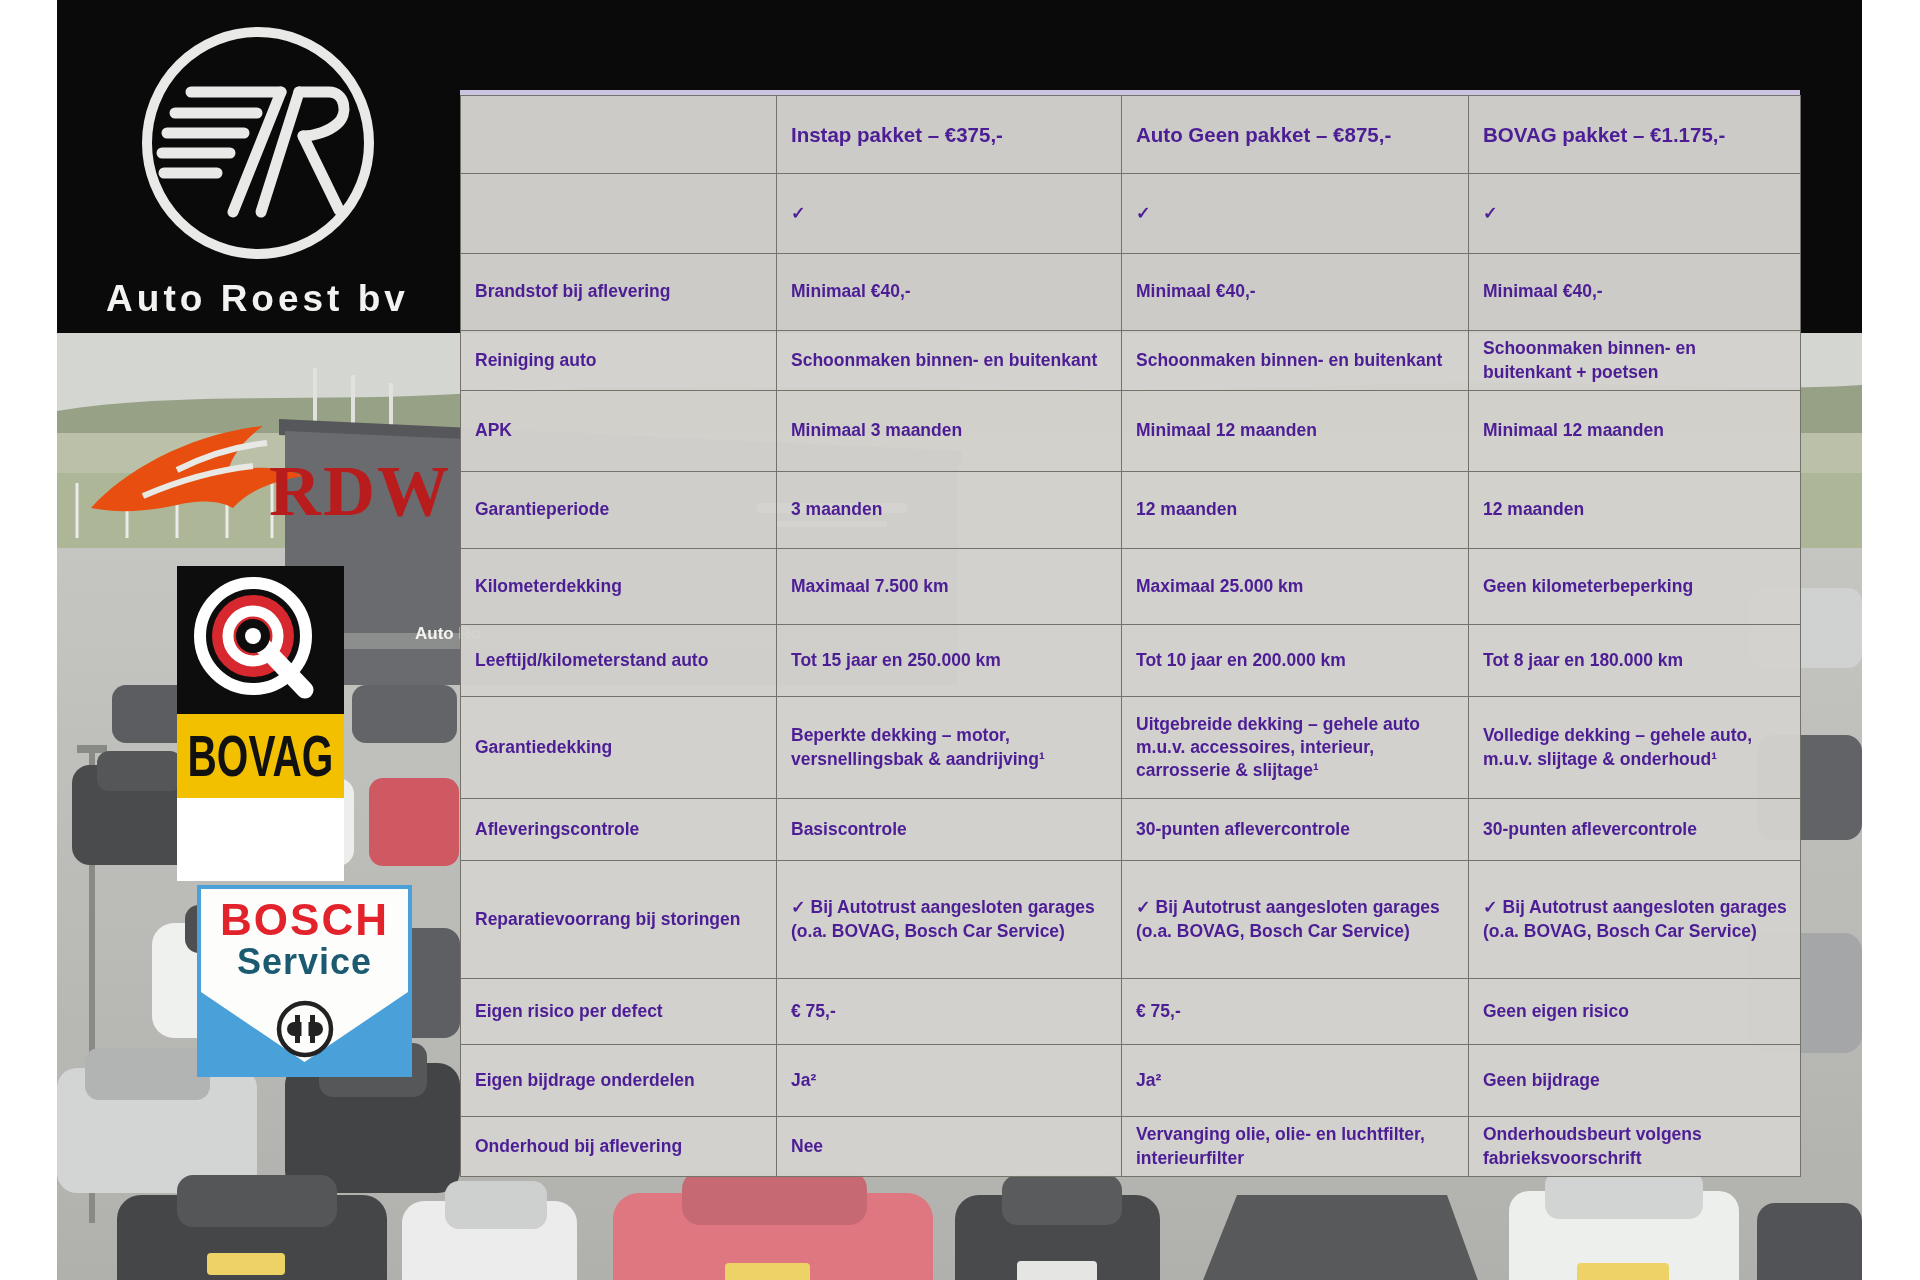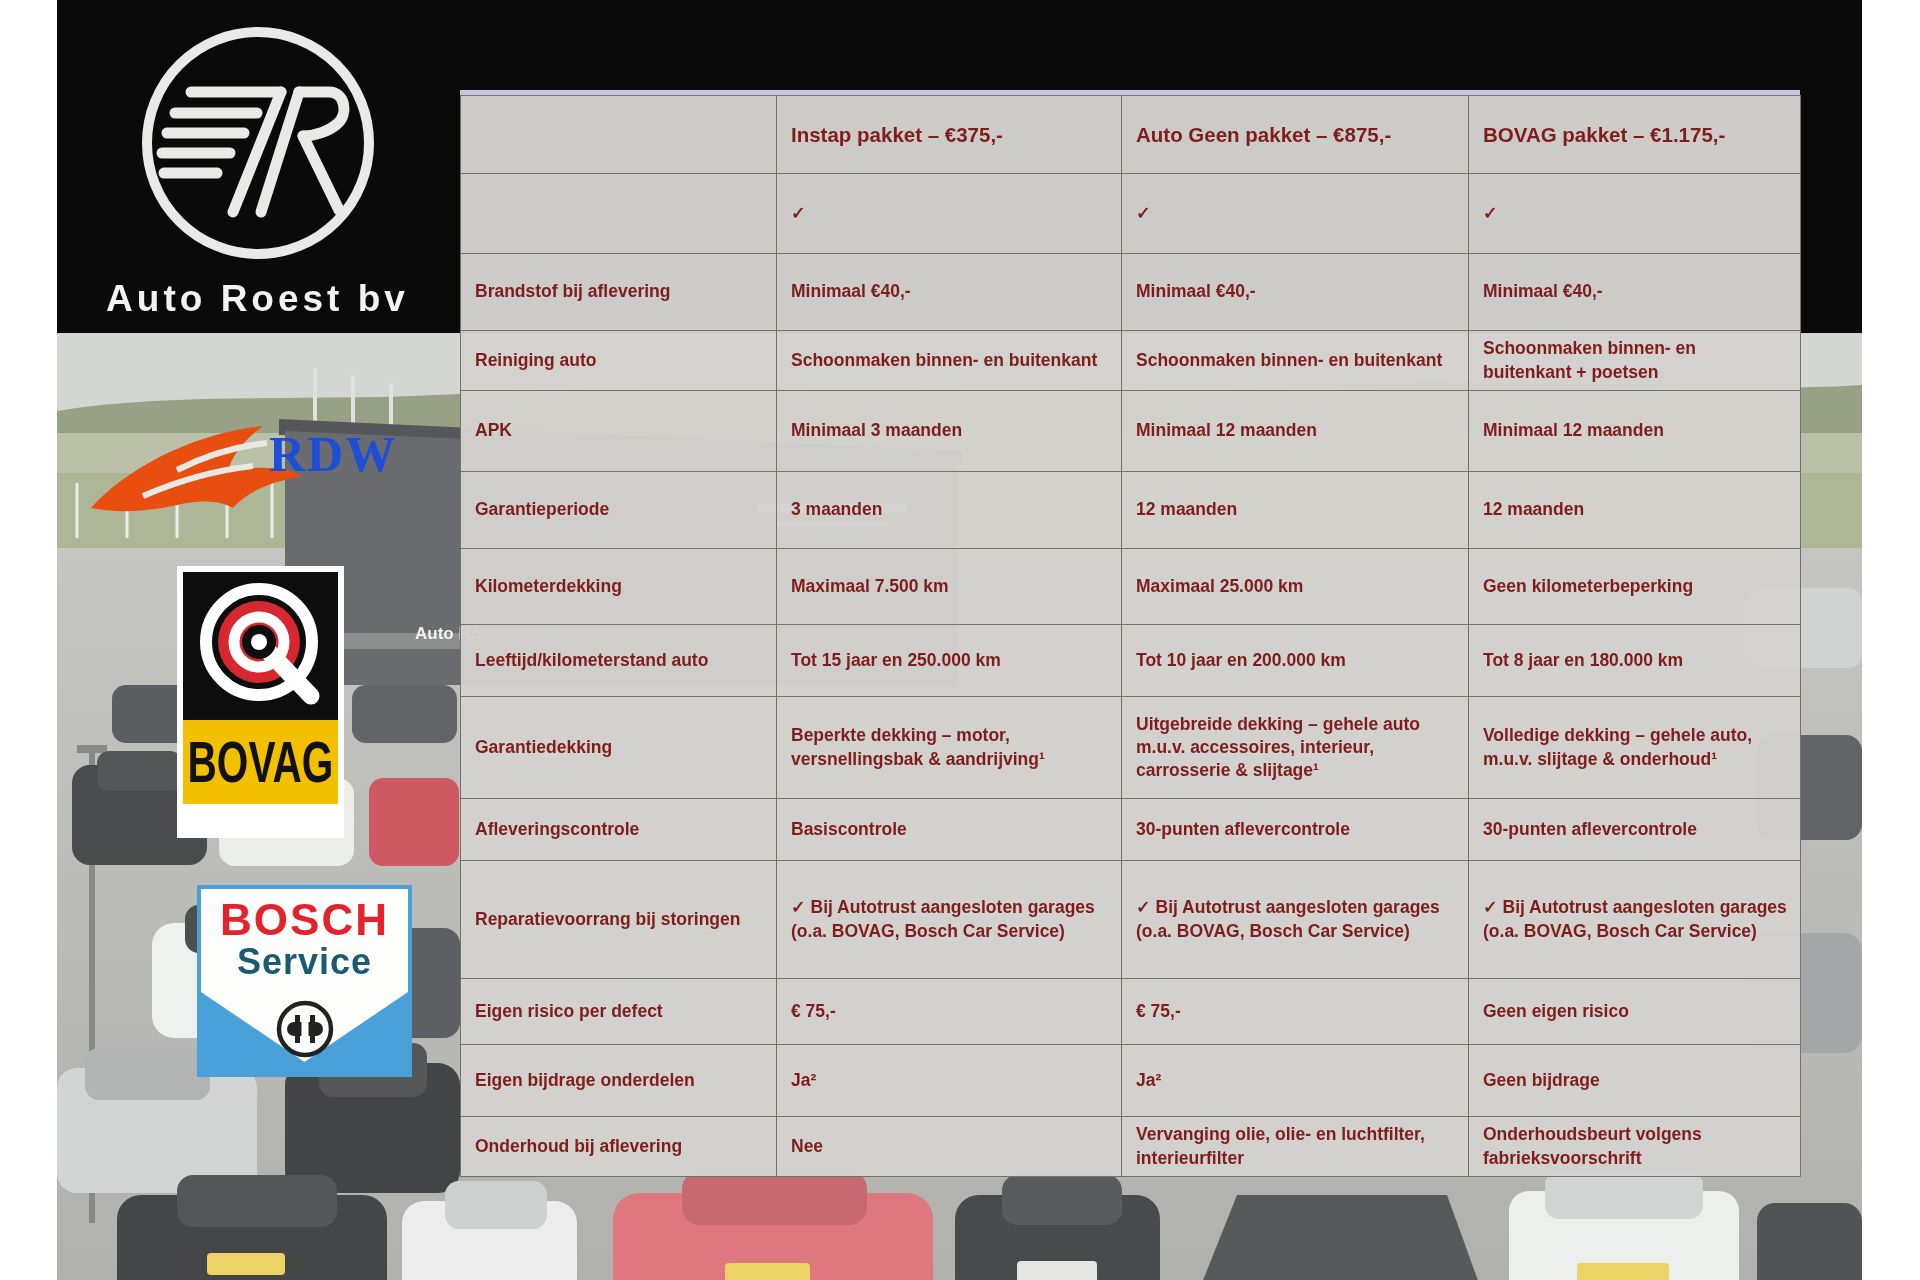--- a/index.html
+++ b/index.html
@@ -14,46 +14,46 @@
   #ar-logo svg{display:block;margin:0 auto;}
   #company-name{position:absolute;left:0;right:0;bottom:8px;text-align:center;color:#f2f2f0;
     font-size:37px;font-weight:bold;letter-spacing:4px;}
 
   
   #photo{position:absolute;left:57px;top:333px;width:1805px;height:947px;}
 
   
   #rdw-logo{position:absolute;left:85px;top:408px;width:360px;height:125px;}
   #rdw-swoosh{position:absolute;left:0;top:0;}
-  #rdw-text{position:absolute;left:184px;top:17px;font-family:"Liberation Serif",serif;
-    font-weight:700;font-size:50px;color:#1d4ed8;letter-spacing:2px;}
-
-  
-  #bovag-logo{position:absolute;left:177px;top:566px;width:167px;height:272px;background:#ffffff;
-    box-sizing:border-box;padding:6px;}
+  #rdw-text{position:absolute;left:184px;top:42px;font-family:"Liberation Serif",serif;
+    font-weight:700;font-size:72px;color:#b91c1c;letter-spacing:2px;}
+
+  
+  #bovag-logo{position:absolute;left:177px;top:566px;width:167px;height:315px;background:#ffffff;
+    box-sizing:border-box;padding:0;}
   #bovag-top{position:relative;width:100%;height:148px;background:#0d0d0d;}
   #bovag-bottom{width:100%;height:84px;background:#f3c000;display:flex;align-items:center;justify-content:center;}
   #bovag-text{font-weight:bold;font-size:52px;color:#111;transform:scale(0.78,1.12);letter-spacing:0px;}
 
   
   #bosch-logo{position:absolute;left:157px;top:885px;width:215px;height:192px;background:#4aa0d8;margin-left:40px;}
   #bosch-shield{position:absolute;left:4px;top:4px;width:207px;height:184px;
     clip-path:polygon(0 0,100% 0,100% 56%,50% 94%,0 56%);background:#fdfdfb;}
   #bosch-brand{position:absolute;left:0;right:0;top:10px;text-align:center;color:#e2232c;
     font-weight:bold;font-size:44px;letter-spacing:2px;}
   #bosch-service{position:absolute;left:0;right:0;top:56px;text-align:center;color:#1a5b71;
     font-weight:bold;font-size:36px;letter-spacing:1px;}
   #bosch-armature{position:absolute;left:50%;top:112px;transform:translateX(-50%);}
 
   
   #table-wrap{position:absolute;left:460px;top:90px;width:1340px;border-top:5px solid #cdc3e2;}
   table#pkg-table{border-collapse:collapse;table-layout:fixed;width:1340px;
     background:rgba(211,210,205,0.97);}
   #pkg-table th,#pkg-table td{border:1.6px solid #73736c;vertical-align:middle;text-align:left;
-    padding:6px 12px 6px 14px;color:#7f1d1d;font-weight:bold;line-height:1.32;overflow:hidden;}
+    padding:6px 12px 6px 14px;color:#4c1d95;font-weight:bold;line-height:1.32;overflow:hidden;}
   #pkg-table th{font-size:20.5px;}
   #pkg-table td{font-size:17.5px;}
   #pkg-table thead tr{height:78px;}
   #pkg-table tbody tr:nth-child(1){height:80px;}
   #pkg-table tbody tr:nth-child(2){height:77px;}
   #pkg-table tbody tr:nth-child(3){height:60px;}
   #pkg-table tbody tr:nth-child(4){height:81px;}
   #pkg-table tbody tr:nth-child(5){height:77px;}
   #pkg-table tbody tr:nth-child(6){height:76px;}
   #pkg-table tbody tr:nth-child(7){height:72px;}

